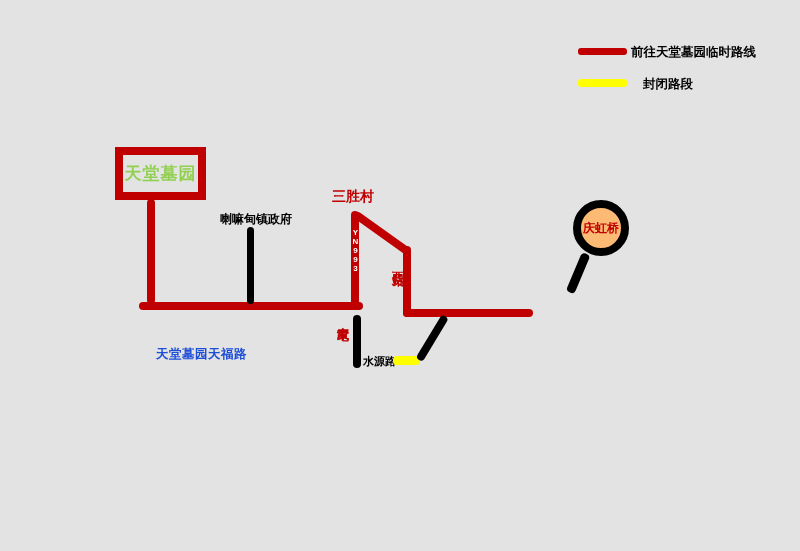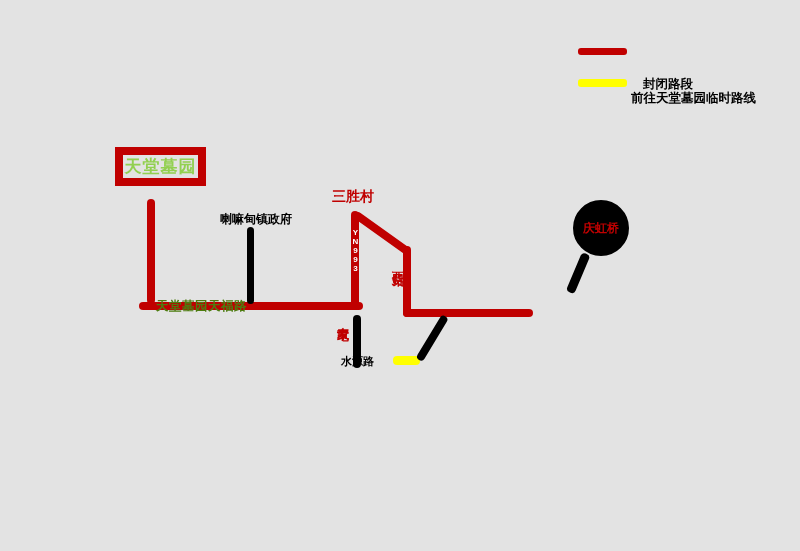--- a/index.html
+++ b/index.html
@@ -18,50 +18,50 @@
   .black{background:#000000;}
   .yellow{background:#ffff00;}
   .lbl{
     position:absolute;
     font-weight:bold;
     color:#000;
     white-space:nowrap;
     text-align:right;
   }
   .lbl.red-text{color:#c00000;}
-  .lbl.green-text{color:#4d7c0f;}
+  .lbl.green-text{color:#1d4ed8;margin-top:48px;}
   .vert{
     writing-mode:vertical-rl;
     text-orientation:upright;
     letter-spacing:1px;
   }
   .legend-swatch{position:absolute;border-radius:3px;}
   .legend-label{
     position:absolute;
     font-size:12.5px;font-weight:bold;color:#000;white-space:nowrap;
   }
   .cemetery-box{
     position:absolute;
-    left:115px;top:147px;width:91px;height:39px;
+    left:115px;top:147px;width:91px;height:53px;
     box-sizing:border-box;
     border:8px solid #c00000;
     display:flex;align-items:center;justify-content:center;
     background:transparent;
     z-index:3;
   }
   .cemetery-box span{
     font-size:17px;font-weight:bold;color:#92d050;letter-spacing:1px;
   }
   .bridge{
     position:absolute;
     width:56px;height:56px;
     box-sizing:border-box;
     border:8px solid #000;
     border-radius:50%;
-    background:#000000;
+    background:#fdba74;
     display:flex;align-items:center;justify-content:center;
     z-index:2;
   }
   .bridge span{font-size:12px;font-weight:bold;color:#c00000;}
   .rot{transform-origin:0 50%;}
   .roadname{
     left:156px;top:298px;
     font-size:12.5px;
     z-index:5;
     letter-spacing:0.5px;
@@ -73,21 +73,21 @@
     font-size:8px;font-weight:bold;color:#fff;
     z-index:4;line-height:9px;letter-spacing:0;
   }
 </style>
 </head>
 <body>
 
 <div class="canvas">
 
   <div class="legend-swatch red" style="left:578px;top:48px;width:49px;height:7px;"></div>
-  <div class="legend-label" style="left:631px;top:44px;margin-top:46px;">前往天堂墓园临时路线</div>
+  <div class="legend-label" style="left:631px;top:44px;">前往天堂墓园临时路线</div>
 
   <div class="legend-swatch yellow" style="left:578px;top:79px;width:49px;height:8px;"></div>
   <div class="legend-label" style="left:631px;top:76px;padding-left:12px;">封闭路段</div>
 
   <div class="cemetery-box">
     <span>天堂墓园</span>
   </div>
   <div class="line red" style="left:147px;top:199px;width:8px;height:105px;"></div>
 
   <div class="line red" style="left:139px;top:302px;width:224px;height:8px;"></div>
@@ -108,17 +108,17 @@
   <div class="line red" style="left:403px;top:309px;width:130px;height:8px;"></div>
 
   <div class="line black rot" style="left:570px;top:288px;width:42px;height:9px;transform:rotate(-67.2deg);z-index:1;"></div>
 
   <div class="bridge" style="left:573px;top:200px;">
     <span>庆虹桥</span>
   </div>
 
   <div class="lbl red-text vert" style="left:334px;top:317px;font-size:12px;">麦家屯</div>
   <div class="line black" style="left:353px;top:315px;width:8px;height:53px;"></div>
-  <div class="lbl" style="left:341px;top:354px;font-size:11px;">水源路</div>
+  <div class="lbl" style="left:363px;top:354px;font-size:11px;">水源路</div>
   <div class="line yellow" style="left:393px;top:356px;width:27px;height:9px;"></div>
   <div class="line black rot" style="left:419px;top:356px;width:51px;height:8px;transform:rotate(-58.8deg);"></div>
 
 </div>
 
 </body></html>

